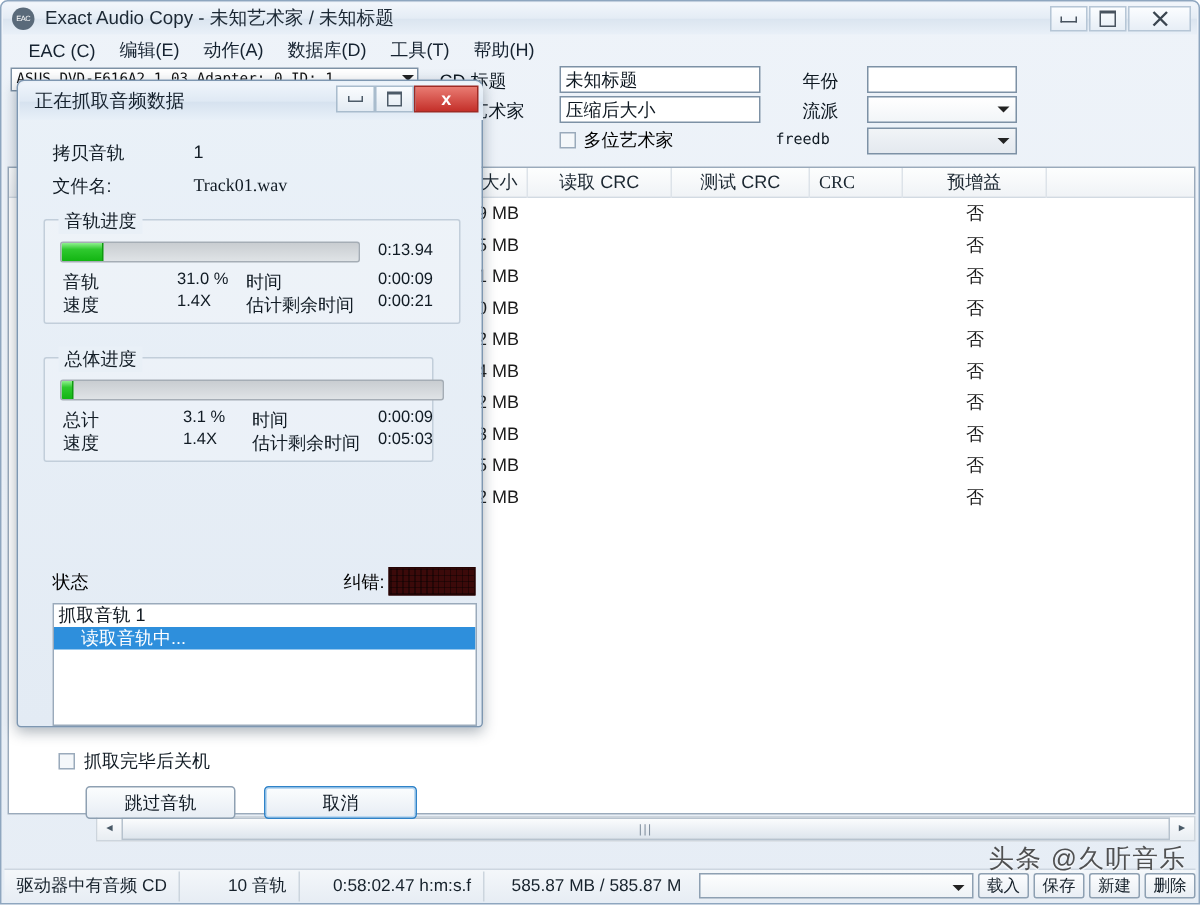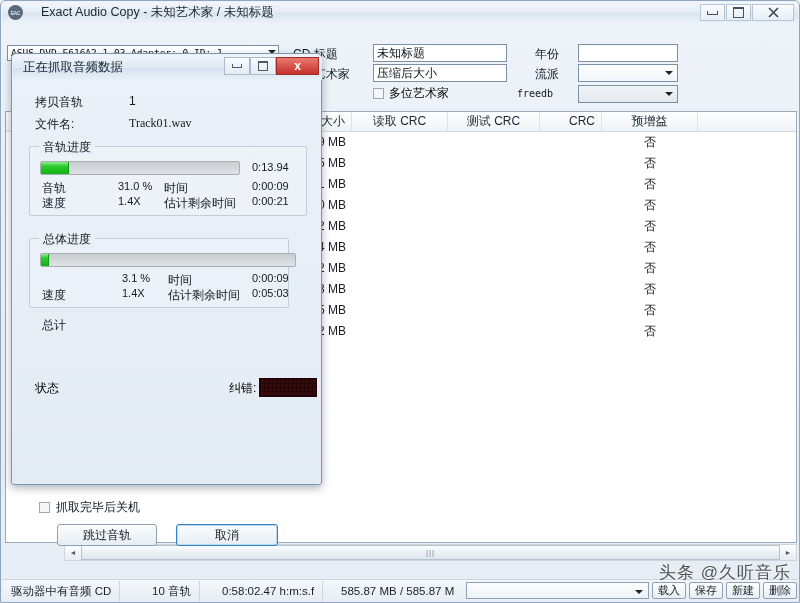--- a/index.html
+++ b/index.html
@@ -33,21 +33,21 @@
   }
   #app-icon {
     width: 15px; height: 15px; margin-left: 6px;
     border-radius: 50%;
     background: #5a6a7a;
     color: #fff; font-size: 5px;
     display: flex; align-items: center; justify-content: center;
     letter-spacing: -0.3px;
   }
   #title-text {
-    margin-left: 18px;
+    margin-left: 7px;
     font-size: 12.5px;
     color: #1b2733;
     white-space: nowrap;
   }
   .win-btns { position: absolute; right: 4px; top: 2px; display: flex; gap: 1px; }
   .win-btn {
     width: 25px; height: 17px;
     background: linear-gradient(#fbfdff, #e7eef6);
     border: 1px solid #b6c6d6;
     display: flex; align-items: center; justify-content: center;
@@ -178,21 +178,21 @@
     padding: 0 6px;
     white-space: nowrap;
     overflow: hidden;
   }
   .c-len   { width: 80px; text-align: right; }
   .c-gap   { width: 78px; text-align: center; }
   .c-size  { width: 88px; text-align: right; }
   .c-csize { width: 100px; text-align: right; }
   .c-rcrc  { width: 96px; text-align: center; }
   .c-tcrc  { width: 92px; text-align: center; }
-  .c-crc   { width: 62px; text-align: right; }
+  .c-crc   { width: 62px; text-align: left; font-family: Liberation Serif, serif; }
   .c-gain  { width: 96px; text-align: center; }
 
   
   #hscroll {
     position: absolute; left: 63px; top: 543px;
     width: 733px; height: 17px;
     background: #f0f0f0;
     border: 1px solid #cdd5dd;
     display: flex; align-items: center;
   }
@@ -410,20 +410,28 @@
       <div class="win-btn minb"></div>
       <div class="win-btn maxb"></div>
       <div class="win-btn closeb">
         <svg width="11" height="11" viewBox="0 0 11 11" aria-hidden="true">
           <path d="M1 1 L10 10 M10 1 L1 10" stroke="#3a4550" stroke-width="1.6" fill="none"></path>
         </svg>
       </div>
     </div>
   </div>
 
+  <div id="menu-bar">
+    <div class="menu-item">EAC (C)</div>
+    <div class="menu-item">编辑(E)</div>
+    <div class="menu-item">动作(A)</div>
+    <div class="menu-item">数据库(D)</div>
+    <div class="menu-item">工具(T)</div>
+    <div class="menu-item">帮助(H)</div>
+  </div>
 
   <div id="info-panel">
     <div id="drive-select">
       <span>ASUS    DVD-E616A2 1.03    Adapter: 0  ID: 1</span>
       <span class="arrow"></span>
     </div>
 
     <div class="fld-label" style="left:288px; top:2px;">CD 标题</div>
     <div class="txtbox" style="left:368px; top:0px; width:134px; height:18px;">未知标题</div>
 
@@ -622,35 +630,39 @@
         <div class="dlg-label" style="left:134px; top:48px;">估计剩余时间</div>
         <div class="dlg-value" style="left:222px; top:48px; font-size:11px;">0:00:21</div>
       </div>
 
       <div class="groupbox" style="left:16px; top:158px; width:260px; height:70px;">
         <div class="group-title">总体进度</div>
         <div class="progbar" style="left:10px; top:14px; width:256px; height:14px;">
           <div class="progfill" id="total-fill" style="width: 3%;"></div>
         </div>
 
-        <div class="dlg-label" style="left:12px; top:33px;margin-top:45px;">总计</div>
+        <div class="dlg-label" style="left:12px; top:33px;">总计</div>
         <div class="dlg-value" style="left:92px; top:33px; font-size:11px;">3.1 %</div>
         <div class="dlg-label" style="left:138px; top:33px;">时间</div>
         <div class="dlg-value" style="left:222px; top:33px; font-size:11px;">0:00:09</div>
 
         <div class="dlg-label" style="left:12px; top:48px;">速度</div>
         <div class="dlg-value" style="left:92px; top:48px; font-size:11px;">1.4X</div>
         <div class="dlg-label" style="left:138px; top:48px;">估计剩余时间</div>
         <div class="dlg-value" style="left:222px; top:48px; font-size:11px;">0:05:03</div>
       </div>
 
       <div id="status-label">状态</div>
       <div id="errcorr-label">纠错:</div>
       <div id="errcorr-box"></div>
 
+      <div id="status-list">
+          <div class="slist-item">抓取音轨  1</div>
+          <div class="slist-item selected">读取音轨中...</div>
+        </div>
 
       <div id="shutdown-row">
         <span class="chkbox"></span>
         <span>抓取完毕后关机</span>
       </div>
 
       <div class="dlg-action" id="skip-button" style="left:44px; top:444px; width:100px;">跳过音轨</div>
       <div class="dlg-action" id="cancel-button" style="left:163px; top:444px; width:102px;">取消</div>
     </div>
   </div>

